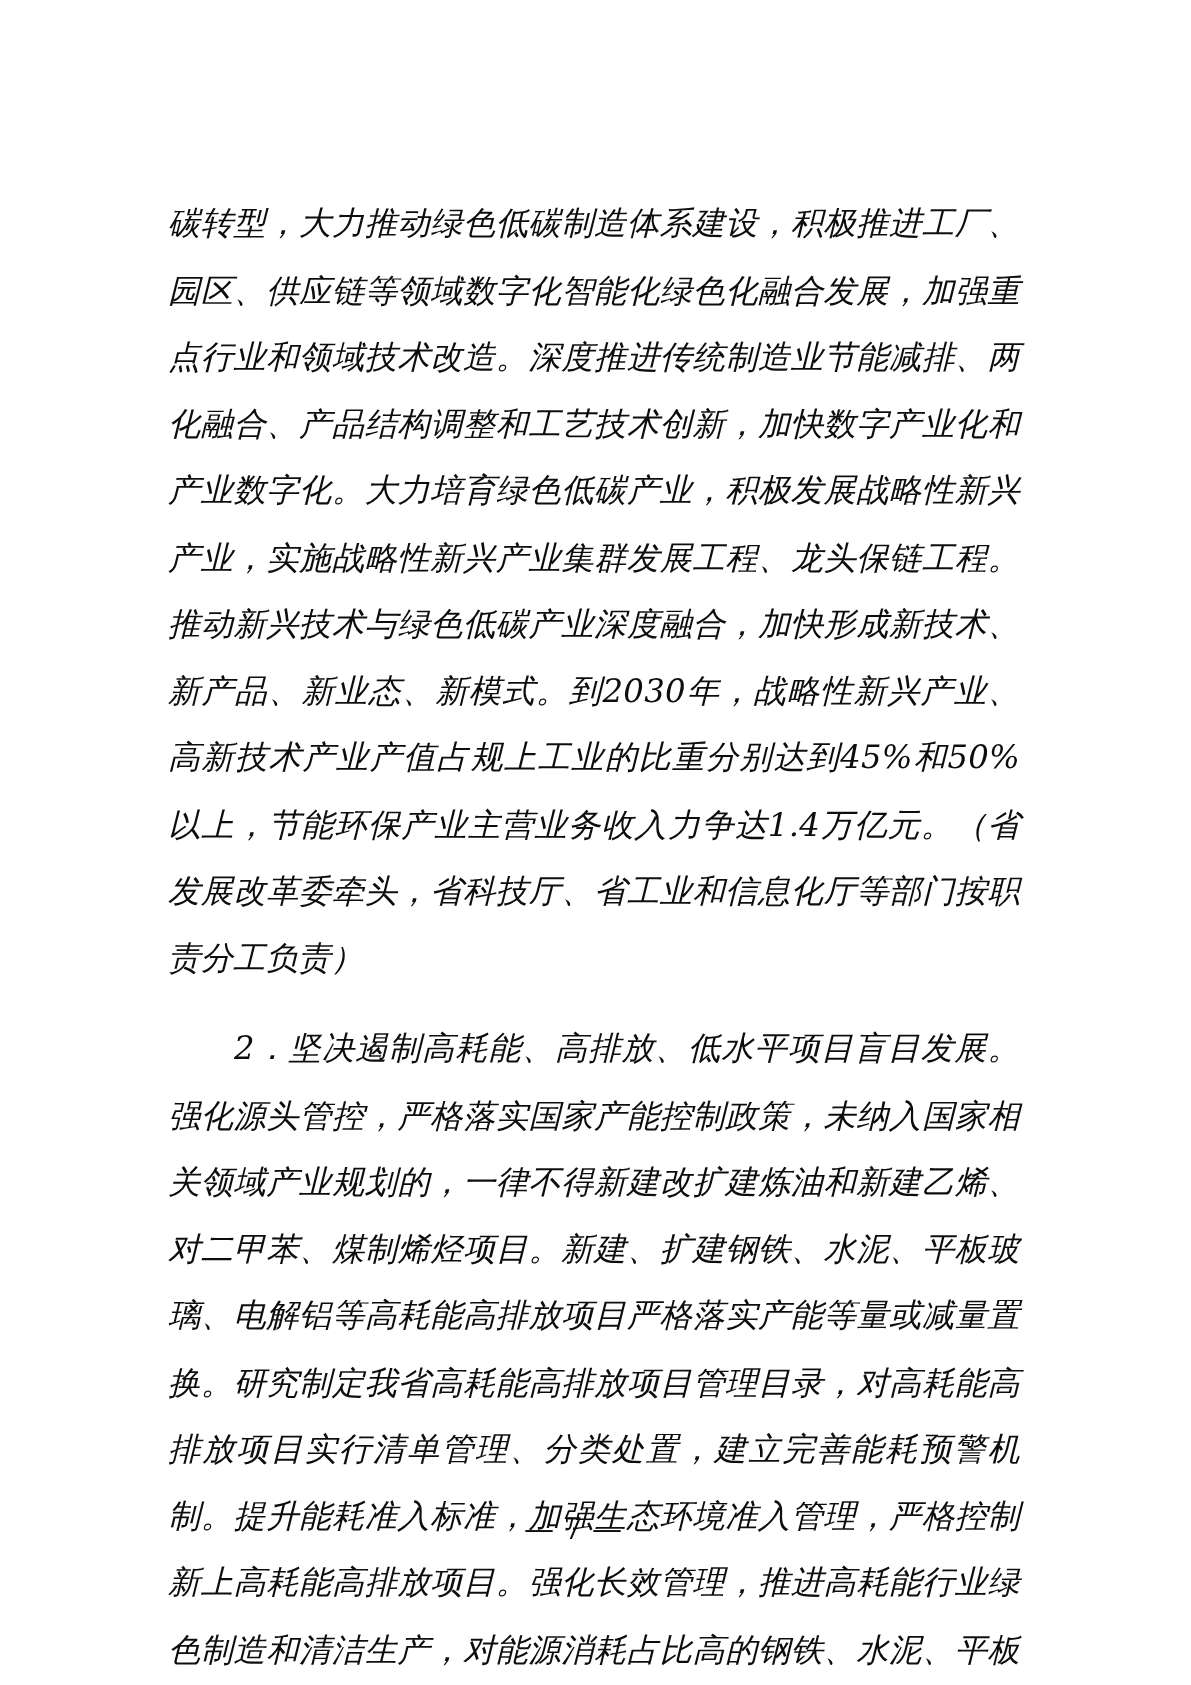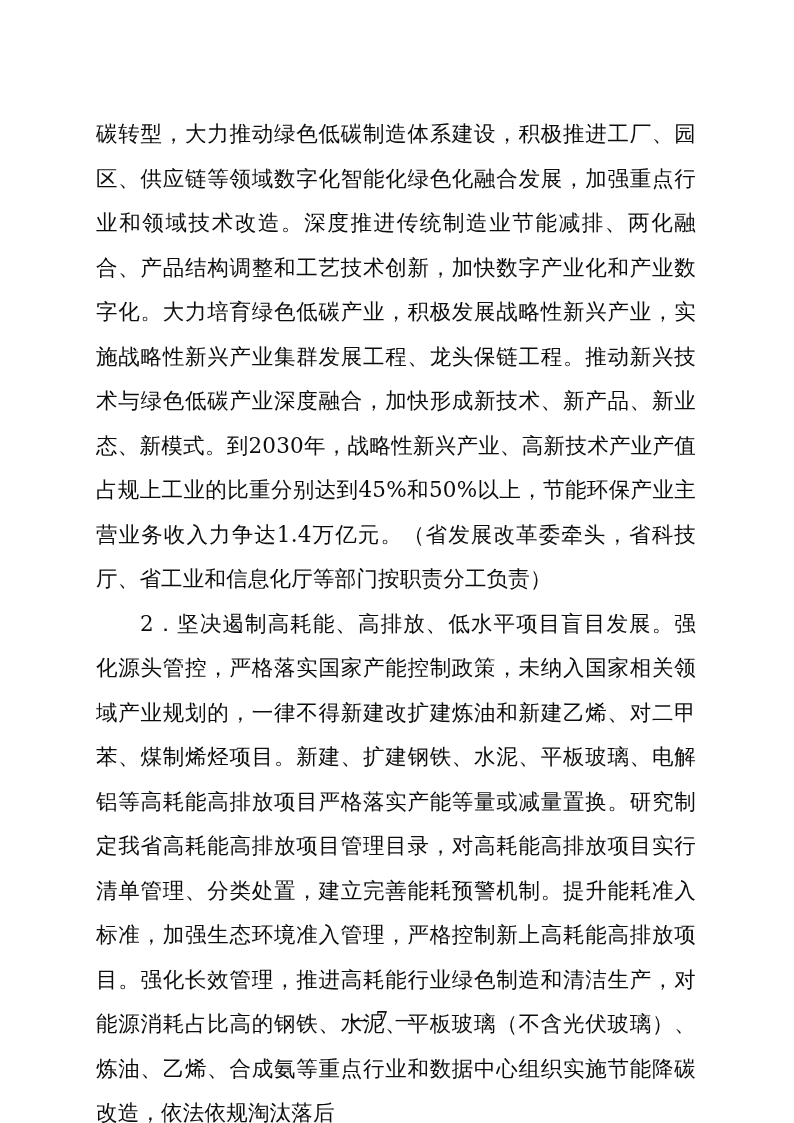--- a/index.html
+++ b/index.html
@@ -22,22 +22,23 @@
     top: 112px;
     width: 600px;
   }
   .para {
     font-family: "DejaVu Serif", "Liberation Serif", serif;
     font-size: 21.5px;
     line-height: 44.5px;
     color: #0d0d0d;
     text-align: justify;
     text-justify: inter-ideograph;
-    margin: 0;
+    margin: 16px;
     letter-spacing: 0.2px;
+    font-style: italic;
   }
   .para + .para {
     margin-top: 0px;
   }
   .indent {
     text-indent: 44px;
   }
   .page-number {
     position: absolute;
     left: 0;

